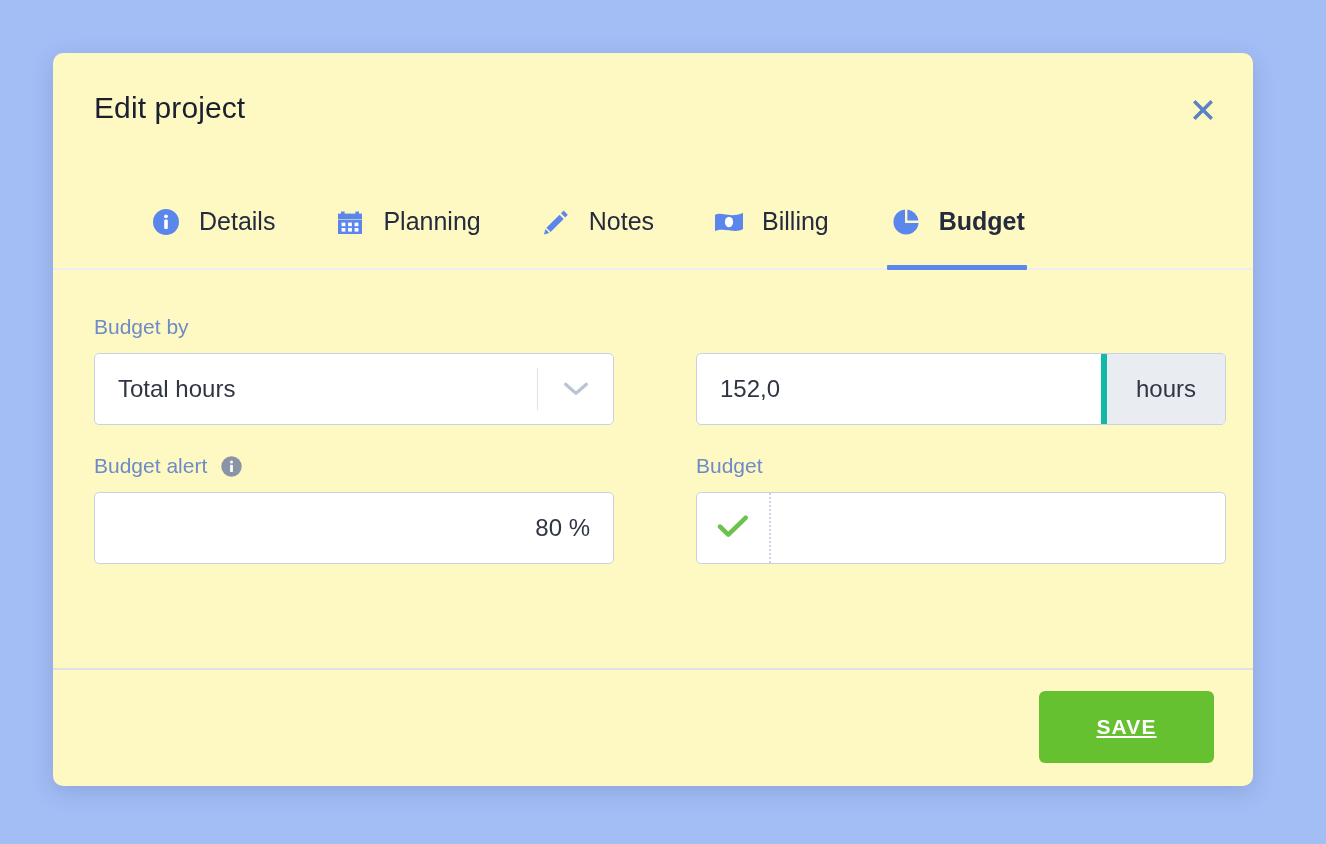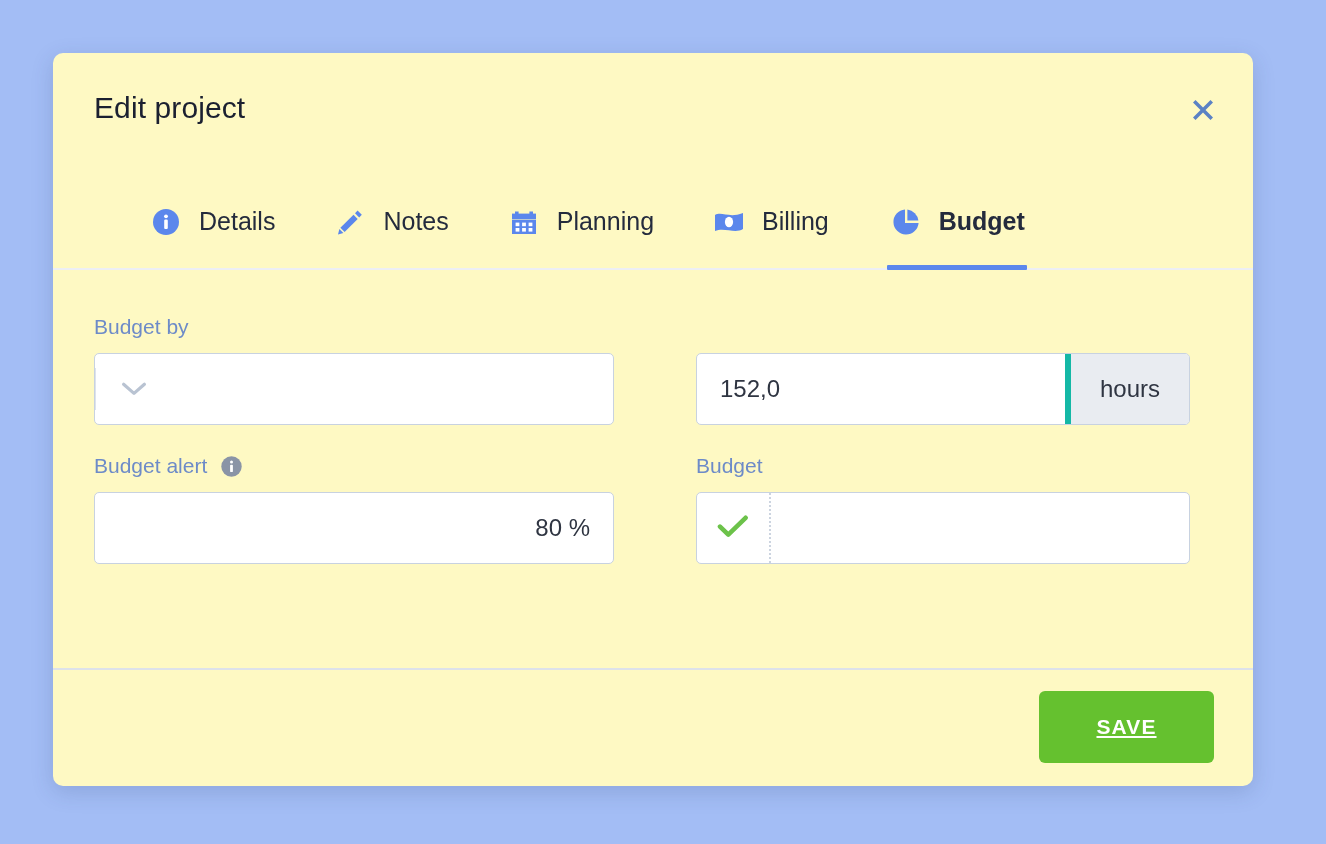--- a/index.html
+++ b/index.html
@@ -101,21 +101,21 @@
     bottom: -2px;
     height: 5px;
     background: #5b87ec;
     border-radius: 1px;
   }
   #tab-budget { margin-right: 0; padding: 0 2px; }
 
   
   #dialog-body {
     position: relative;
-    padding: 44px 63px 0 41px;
+    padding: 44px 27px 0 41px;
     height: 394px;
     box-sizing: border-box;
   }
   .form-grid {
     display: grid;
     grid-template-columns: 520px 1fr;
     column-gap: 82px;
     row-gap: 28px;
   }
   .field-label {
@@ -238,49 +238,49 @@
       <span class="tab-icon">
         <svg width="30" height="30" viewBox="0 0 30 30">
           <circle cx="15" cy="15" r="13" fill="#5b87ec"></circle>
           <circle cx="15" cy="9.3" r="1.9" fill="#ffffff"></circle>
           <rect x="13.2" y="12.6" width="3.6" height="9.5" rx="1.1" fill="#ffffff"></rect>
         </svg>
       </span>
       <span class="tab-label">Details</span>
     </div>
 
-    <div class="tab" id="tab-notes">
-      <span class="tab-icon">
-        <svg width="30" height="30" viewBox="0 0 30 30">
-          <path d="M22.6 3.6 L26.8 7.8 L24.2 10.4 L20 6.2 Z" fill="#5b87ec"></path>
-          <path d="M18.5 7.7 L22.7 11.9 L9.6 25 L5.4 20.8 Z" fill="#5b87ec"></path>
-          <path d="M4.4 22 L8.4 26 L3 27.4 Z" fill="#5b87ec"></path>
-        </svg>
-      </span>
-      <span class="tab-label">Notes</span>
-    </div>
-
     <div class="tab" id="tab-planning">
       <span class="tab-icon">
         <svg width="30" height="30" viewBox="0 0 30 30">
           <rect x="6" y="4.5" width="3.6" height="5" fill="#5b87ec"></rect>
           <rect x="20.4" y="4.5" width="3.6" height="5" fill="#5b87ec"></rect>
           <rect x="3" y="6.6" width="24" height="5.4" fill="#5b87ec"></rect>
           <rect x="3" y="12.6" width="24" height="14.4" fill="#5b87ec"></rect>
           <rect x="6.6" y="15.6" width="3.8" height="3.6" fill="#ffffff"></rect>
           <rect x="13.1" y="15.6" width="3.8" height="3.6" fill="#ffffff"></rect>
           <rect x="19.6" y="15.6" width="3.8" height="3.6" fill="#ffffff"></rect>
           <rect x="6.6" y="21" width="3.8" height="3.6" fill="#ffffff"></rect>
           <rect x="13.1" y="21" width="3.8" height="3.6" fill="#ffffff"></rect>
           <rect x="19.6" y="21" width="3.8" height="3.6" fill="#ffffff"></rect>
         </svg>
       </span>
       <span class="tab-label">Planning</span>
     </div>
 
+    <div class="tab" id="tab-notes">
+      <span class="tab-icon">
+        <svg width="30" height="30" viewBox="0 0 30 30">
+          <path d="M22.6 3.6 L26.8 7.8 L24.2 10.4 L20 6.2 Z" fill="#5b87ec"></path>
+          <path d="M18.5 7.7 L22.7 11.9 L9.6 25 L5.4 20.8 Z" fill="#5b87ec"></path>
+          <path d="M4.4 22 L8.4 26 L3 27.4 Z" fill="#5b87ec"></path>
+        </svg>
+      </span>
+      <span class="tab-label">Notes</span>
+    </div>
+
     <div class="tab" id="tab-billing">
       <span class="tab-icon">
         <svg width="32" height="30" viewBox="0 0 32 30">
           <path d="M2 8 C9 4.2 16 11.5 30 6 L30 22 C22 27 11 20 2 24 Z" fill="#5b87ec"></path>
           <ellipse cx="16" cy="15" rx="4.1" ry="5.2" fill="#ffffff"></ellipse>
         </svg>
       </span>
       <span class="tab-label">Billing</span>
     </div>
 
@@ -295,20 +295,21 @@
     </div>
 
   </div>
 
   <div id="dialog-body">
     <div class="form-grid">
 
       <div>
         <div class="field-label">Budget by</div>
         <div class="control">
+          <span class="text">Total hours</span>
           <span class="select-arrow">
             <svg width="26" height="16" viewBox="0 0 26 16">
               <path d="M2.6 3.2 L13 12.4 L23.4 3.2" stroke="#b9c3d2" stroke-width="3.2" fill="none" stroke-linecap="round" stroke-linejoin="round"></path>
             </svg>
           </span>
         </div>
       </div>
 
       <div>
         <div class="field-label">&nbsp;</div>

